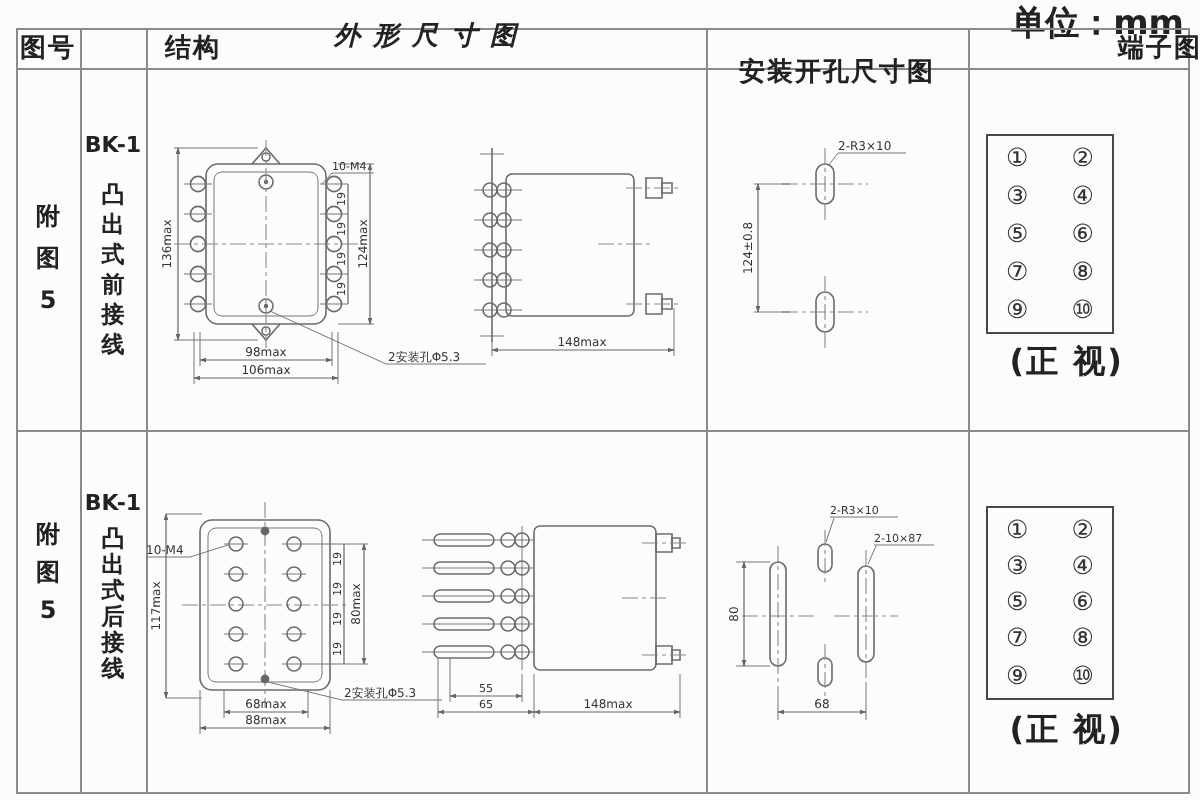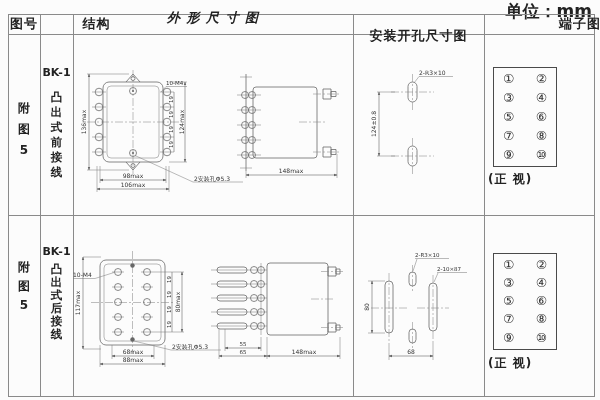--- a/index.html
+++ b/index.html
@@ -13,21 +13,21 @@
   .hdr{position:absolute;display:flex;align-items:center;justify-content:center;
        font-size:13px;font-weight:bold;color:#222;letter-spacing:1px;}
   .unit{position:absolute;top:0;left:480px;width:112px;text-align:right;
         font-size:17px;font-weight:bold;}
   .vstack{position:absolute;text-align:center;font-weight:bold;color:#222;}
   .model{position:absolute;text-align:center;font-weight:bold;font-size:11px;color:#222;}
   .term-box{position:absolute;width:64px;border:1.3px solid #4a4a4a;background:#fcfcfc;
             display:flex;justify-content:space-between;padding:5px 9px;box-sizing:border-box;}
   .tcol{display:flex;flex-direction:column;justify-content:space-between;align-items:center;}
   .tcol span{font-size:12.5px;color:#333;line-height:1;}
-  .term-caption{position:absolute;width:74px;text-align:left;font-size:12px;
+  .term-caption{position:absolute;width:74px;text-align:right;font-size:16px;
                 font-weight:bold;color:#222;letter-spacing:1px;}
   svg{position:absolute;overflow:visible;}
   svg *{vector-effect:non-scaling-stroke;}
   svg text{font-family:"DejaVu Sans",sans-serif;fill:#333;stroke:none;}
   .stk{stroke:#6b6b6b;stroke-width:.8;fill:none;}
   .thin{stroke:#777;stroke-width:.5;fill:none;}
   .cl{stroke:#888;stroke-width:.55;fill:none;stroke-dasharray:8 2 2 2;}
   .dim{stroke:#666;stroke-width:.6;fill:none;}
 </style>
 </head>

